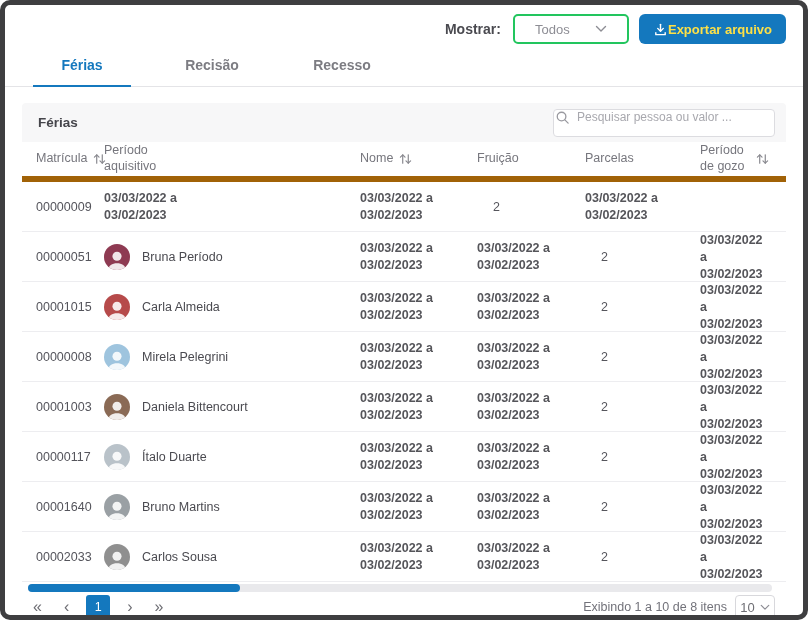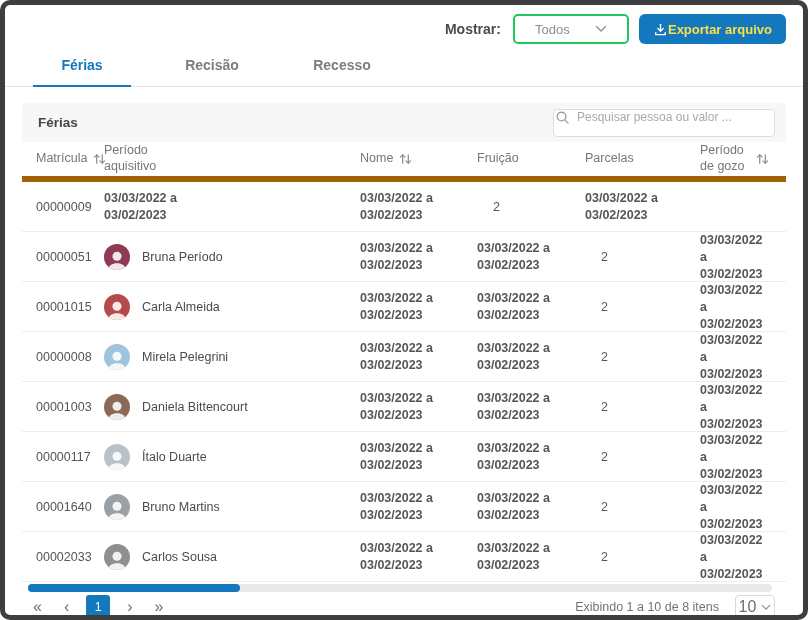--- a/index.html
+++ b/index.html
@@ -116,26 +116,26 @@
   .pager-btn {
     font-size: 16px; color: #6e6e74; padding: 0 11px;
     cursor: pointer; user-select: none; line-height: 24px;
   }
   .page-box {
     width: 24px; height: 24px; margin: 0 6px;
     background: #1478be; border-radius: 3px; color: #fff;
     font-size: 12.5px; display: flex; align-items: center; justify-content: center;
     cursor: pointer;
   }
-  .footer-right { display: flex; align-items: center; gap: 16px; }
+  .footer-right { display: flex; align-items: center; gap: 8px; }
   .items-summary { font-size: 12.5px; color: #72727a; }
   .page-size-box {
     width: 40px; height: 24px; border: 1px solid #d8d8dc; border-radius: 4px;
     display: flex; align-items: center; justify-content: center; gap: 5px;
-    font-size: 16px; color: #6e6e74; cursor: pointer; background: #fff;
+    font-size: 13px; color: #6e6e74; cursor: pointer; background: #fff;
   }
 </style>
 </head>
 <body>
 
 <div class="frame">
 
   <div class="topbar">
     <span class="mostrar-label">Mostrar:</span>
     <div class="filter-select">

